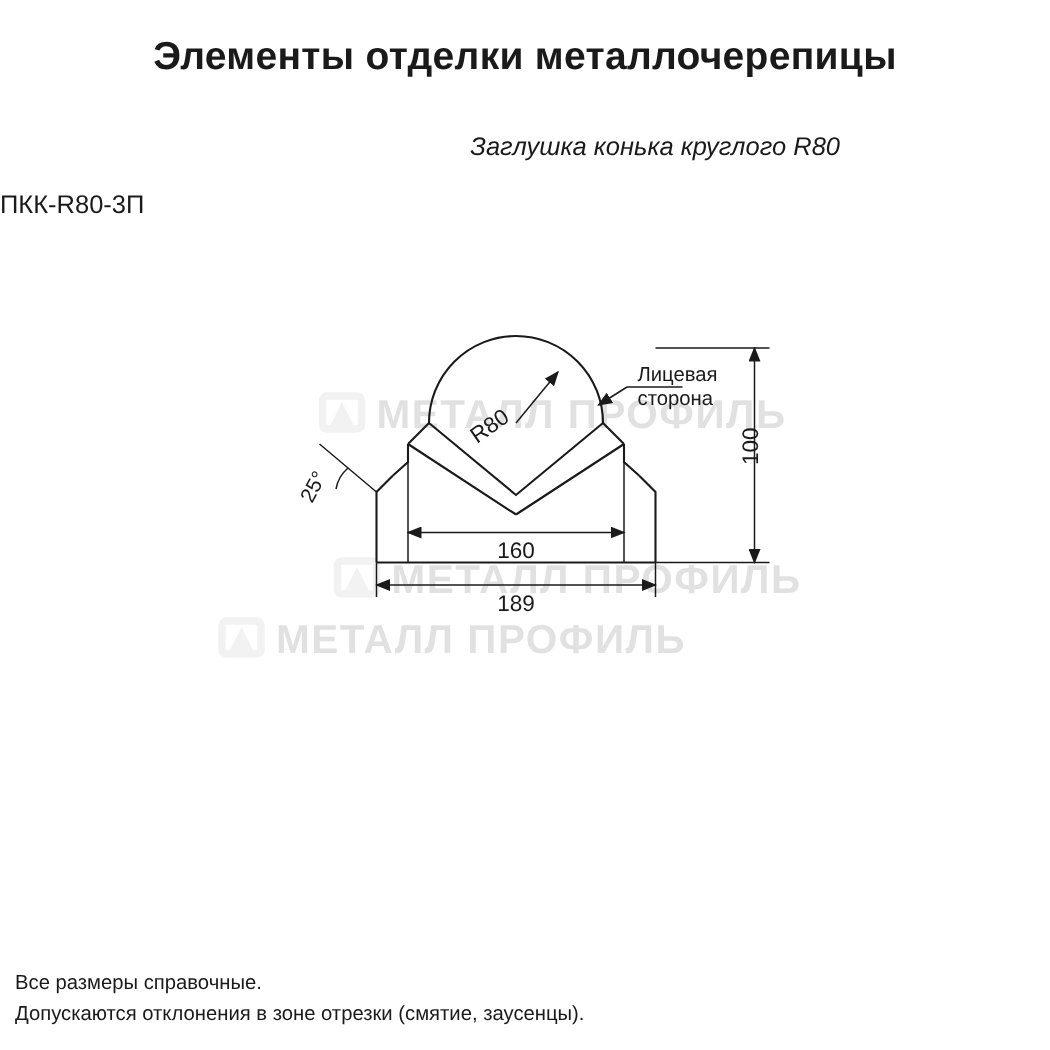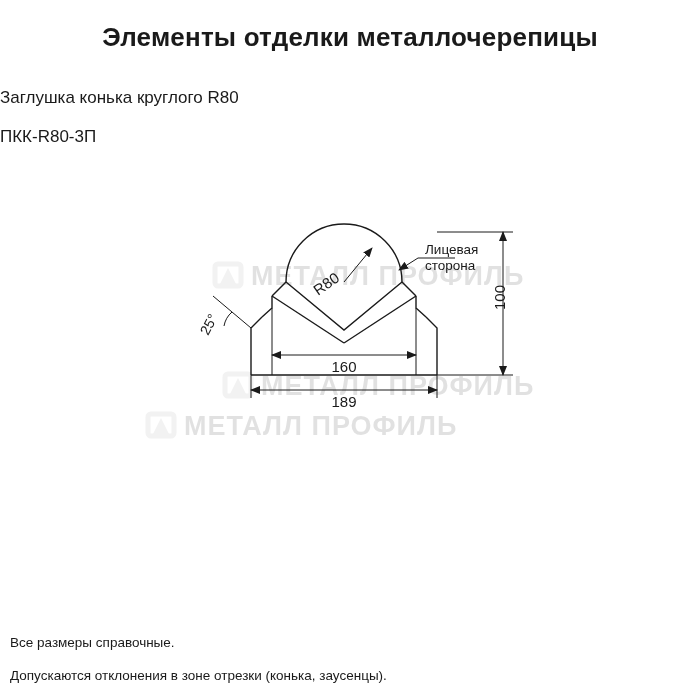--- a/index.html
+++ b/index.html
@@ -27,22 +27,23 @@
     text-align: center;
     font-size: 26px;
     font-weight: bold;
     letter-spacing: 0.2px;
   }
   .subtitle {
     position: absolute;
     top: 88px;
     left: 0;
     width: 560px;
-    text-align: left;
+    text-align: right;
     font-size: 17px;
+    font-style: italic;
   }
   .code {
     position: absolute;
     top: 127px;
     left: 0;
     width: 700px;
     text-align: left;
     font-size: 17px;
   }
   .drawing {
@@ -62,21 +63,20 @@
   }
   .footer {
     position: absolute;
     left: 10px;
     bottom: 14px;
     font-size: 13.5px;
     line-height: 21px;
   }
   .footer div {
     white-space: nowrap;
-    margin-top: 12px;
   }
   svg text {
     font-family: "Liberation Sans", sans-serif;
     fill: #1a1a1a;
   }
 </style>
 </head>
 <body>
 
 <div class="page">
@@ -177,16 +177,16 @@
         <path d="M251,175 L251,198"></path>
         <path d="M437,175 L437,198"></path>
         <path d="M251,190 L437,190" marker-start="url(#arrStart)" marker-end="url(#arrEnd)"></path>
       </g>
       <text x="344" y="207" font-size="15" text-anchor="middle">189</text>
     </svg>
   </div>
 
   <div class="footer">
     <div>Все размеры справочные.</div>
-    <div>Допускаются отклонения в зоне отрезки (конька, заусенцы).</div>
+    <div>Допускаются отклонения в зоне отрезки (смятие, заусенцы).</div>
   </div>
 
 </div>
 
 </body></html>

